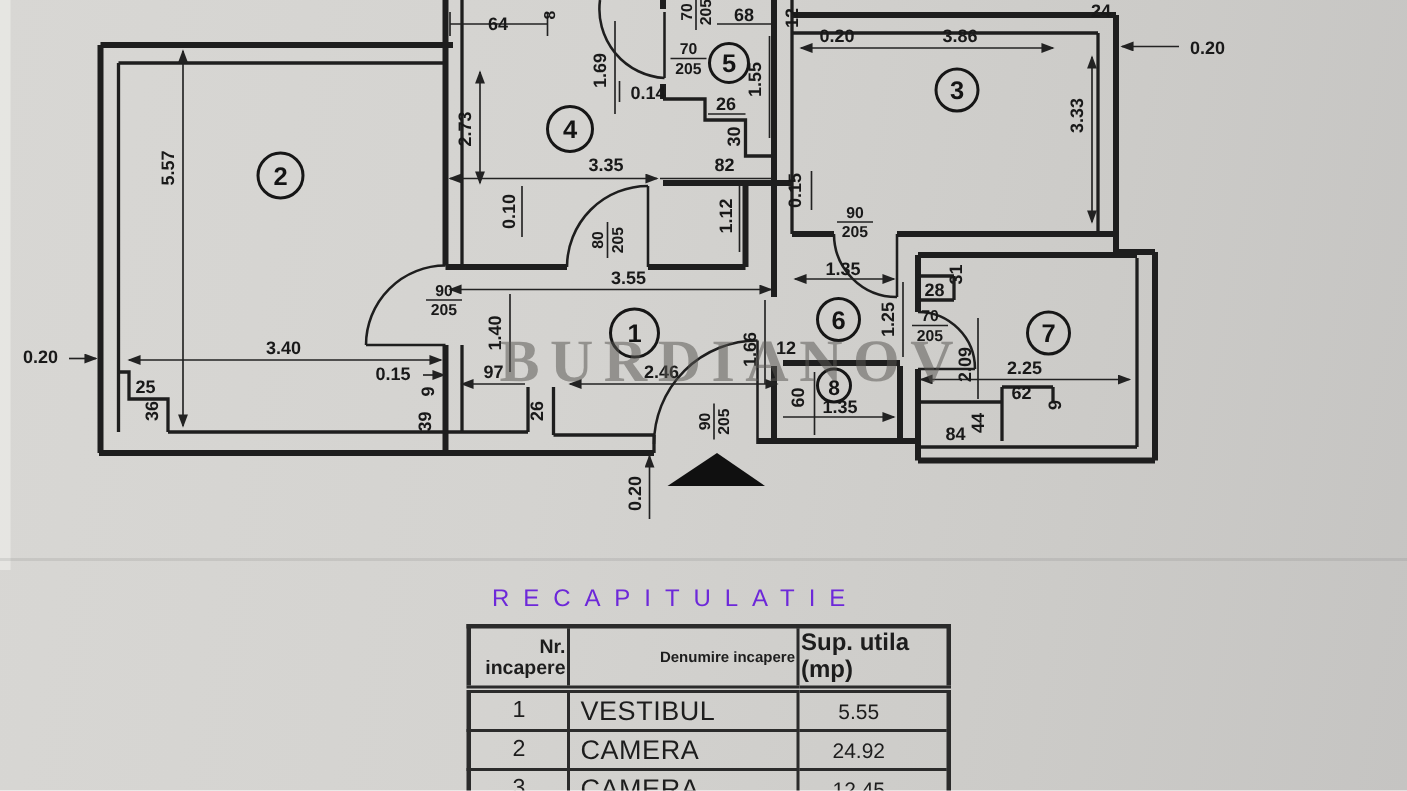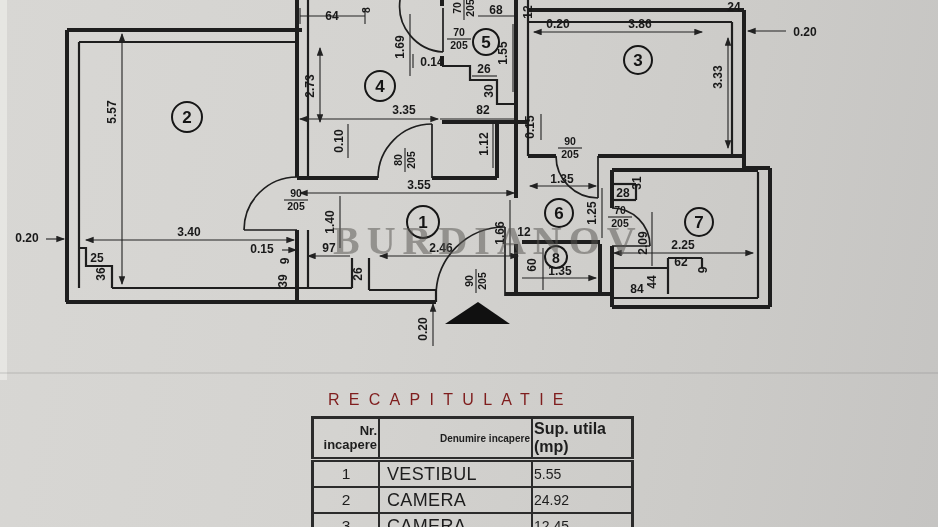--- a/index.html
+++ b/index.html
@@ -15,31 +15,31 @@
   svg .dimline{stroke:#222;fill:none;stroke-width:1.1}
   svg .dim{font-family:"Liberation Sans",sans-serif;font-size:12px;font-weight:bold;fill:#191919}
   svg .dimsmall{font-size:10.5px}
   svg .roomnum{font-size:17px;font-weight:bold;fill:#141414}
   
   .wm{position:absolute;left:333px;top:221px;color:rgba(88,86,82,.52);pointer-events:none}
   .wm1{font-family:"Liberation Serif",serif;font-size:40px;font-weight:bold;letter-spacing:7px;line-height:1}
   .wm2{font-family:"Liberation Serif",serif;font-size:16px;letter-spacing:13px;margin:5px 0 0 26px}
   
   .recap{position:absolute;left:311px;top:391px}
-  .recap-title{font-size:16px;letter-spacing:.58em;color:#7f1d1d;margin:0 0 7px 17px;white-space:nowrap}
+  .recap-title{font-size:16px;letter-spacing:.58em;color:#6d28d9;margin:0 0 7px 17px;white-space:nowrap}
   .recap table{border-collapse:collapse;border:3px solid #2b2b2b;width:307px;table-layout:fixed;background:transparent}
   .recap th,.recap td{border:2px solid #2b2b2b;color:#1d1d1d;overflow:hidden}
   .recap thead th{border-bottom:5px double #2b2b2b;height:36px;line-height:1.1;font-weight:bold}
   .recap .c1{width:58px;text-align:right;padding-left:5px;font-size:13px}
   .recap .c2{width:149px;font-size:10px;text-align:right}
   .recap .c3{width:96px;font-size:16px;text-align:left}
   .recap td{height:22px}
   .recap .nr{font-size:15.5px;text-align:center}
   .recap .nm{font-size:18px;padding-left:7px;letter-spacing:.02em}
-  .recap .ar{font-size:14px;text-align:left;padding-right:20px}
+  .recap .ar{font-size:14px;text-align:center;padding-right:20px}
 </style>
 </head>
 <body>
 
 <div class="scan-edge-left"></div>
 <div class="crease"></div>
 
 <svg class="plan" width="938" height="390" viewBox="0 0 938 390">
   <defs>
     <marker id="ah" orient="auto-start-reverse" markerWidth="9" markerHeight="8" refX="7" refY="3">

